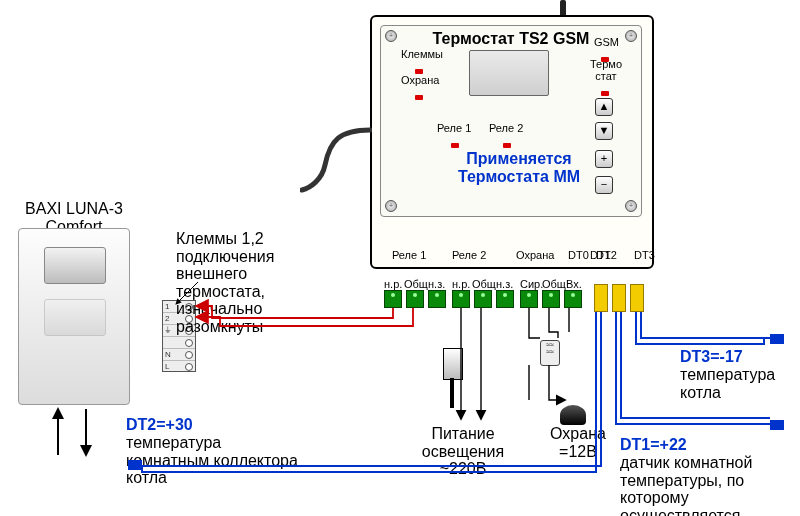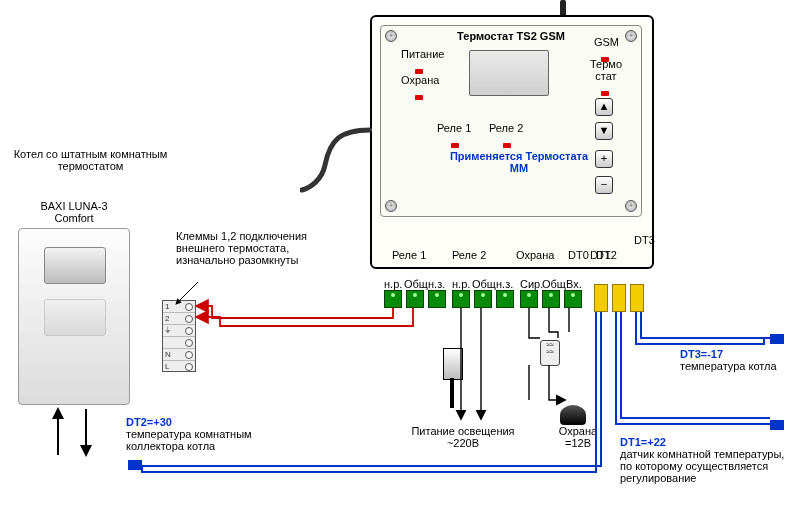--- a/index.html
+++ b/index.html
@@ -1,18 +1,18 @@
 <!DOCTYPE html>
 <html><head>
 <meta charset="utf-8">
 <style>
   body{margin:0;font-family:Arial,Helvetica,sans-serif;background:#fff;color:#000}
   .stage{position:relative;width:800px;height:516px;overflow:hidden}
   .abs{position:absolute}
-  .small{font-size:11px}
+  .small{font-size:16px}
   .tiny{font-size:11px}
   .bold{font-weight:bold}
   .blue{color:#0033cc}
   .red{color:#cc0000}
   .c{text-align:center}
   
   .device{border:2px solid #000;border-radius:6px;background:#fffef8;width:280px;height:250px}
   .panel{border:1px solid #888;border-radius:4px;background:#fbfbf5;width:260px;height:190px;left:8px;top:8px}
   .screw{width:10px;height:10px;border:1px solid #555;border-radius:50%;background:radial-gradient(#eee,#aaa);font-size:7px;text-align:center;line-height:10px;color:#555}
   .lcd{width:78px;height:44px;border:1px solid #666;border-radius:2px;background:linear-gradient(#eaeaea,#cfcfcf)}
@@ -39,21 +39,20 @@
   
   svg.wires{position:absolute;left:0;top:0;pointer-events:none}
   .sensorbox{width:14px;height:10px;background:#0033cc}
   .lbl{line-height:1.1}
 </style>
 </head>
 <body>
 
 <div class="stage">
 
-  <div class="abs small c lbl" style="left:8px;top:148px;width:165px">Котел со штатным комнатным термостатом</div>
   <div class="abs small c" style="left:24px;top:200px;width:100px">BAXI LUNA-3 Comfort</div>
 
   <div class="abs boiler" style="left:18px;top:228px">
     <div class="abs bscreen" style="left:25px;top:18px"></div>
     <div class="abs bscreen" style="left:25px;top:70px;opacity:.35"></div>
   </div>
 
   <svg class="abs" style="left:40px;top:405px" width="70" height="55">
     <defs>
         <marker id="ah" markerWidth="6" markerHeight="6" refX="5" refY="3" orient="auto">
@@ -105,21 +104,21 @@
   <div class="abs device" style="left:370px;top:15px">
     <div class="abs panel">
 
       <div class="abs screw" style="left:4px;top:4px">+</div>
       <div class="abs screw" style="right:4px;top:4px">+</div>
       <div class="abs screw" style="left:4px;bottom:4px">+</div>
       <div class="abs screw" style="right:4px;bottom:4px">+</div>
 
       <div class="abs small c bold" style="left:0;right:0;top:4px">Термостат TS2 GSM</div>
 
-      <div class="abs tiny" style="left:20px;top:22px">Питание</div>
+      <div class="abs tiny" style="left:20px;top:22px">Клеммы</div>
       <div class="abs" style="left:34px;top:34px"><span class="led"></span></div>
       <div class="abs tiny" style="left:20px;top:48px">Охрана</div>
       <div class="abs" style="left:34px;top:60px"><span class="led"></span></div>
 
       <div class="abs lcd" style="left:88px;top:24px"></div>
 
       <div class="abs tiny" style="right:22px;top:10px">GSM</div>
       <div class="abs" style="right:32px;top:22px"><span class="led"></span></div>
       <div class="abs tiny c" style="right:18px;top:32px;width:34px">Термо стат</div>
       <div class="abs" style="right:32px;top:56px"><span class="led"></span></div>
@@ -136,21 +135,21 @@
 
       <div class="abs small blue bold c" style="left:68px;top:124px;width:140px">Применяется Термостата  MM</div>
     </div>
 
     <div class="abs tiny" style="left:20px;top:232px">Реле 1</div>
     <div class="abs tiny" style="left:80px;top:232px">Реле 2</div>
     <div class="abs tiny" style="left:144px;top:232px">Охрана</div>
     <div class="abs tiny" style="left:196px;top:232px">DT0</div>
     <div class="abs tiny" style="left:218px;top:232px">DT1</div>
     <div class="abs tiny" style="left:224px;top:232px">DT2</div>
-    <div class="abs tiny" style="left:262px;top:217px">DT3</div>
+    <div class="abs tiny" style="left:262px;top:232px">DT3</div>
   </div>
 
   <svg class="abs" style="left:300px;top:120px" width="72" height="80">
     <path d="M70,10 C40,10 30,20 25,45 C22,60 10,68 2,70" stroke="#333" stroke-width="5" fill="none" stroke-linecap="round"></path>
   </svg>
 
   <div class="abs connrow" style="left:384px;top:290px">
     <div class="greenblk">
         <div class="dot"></div>
       </div>

